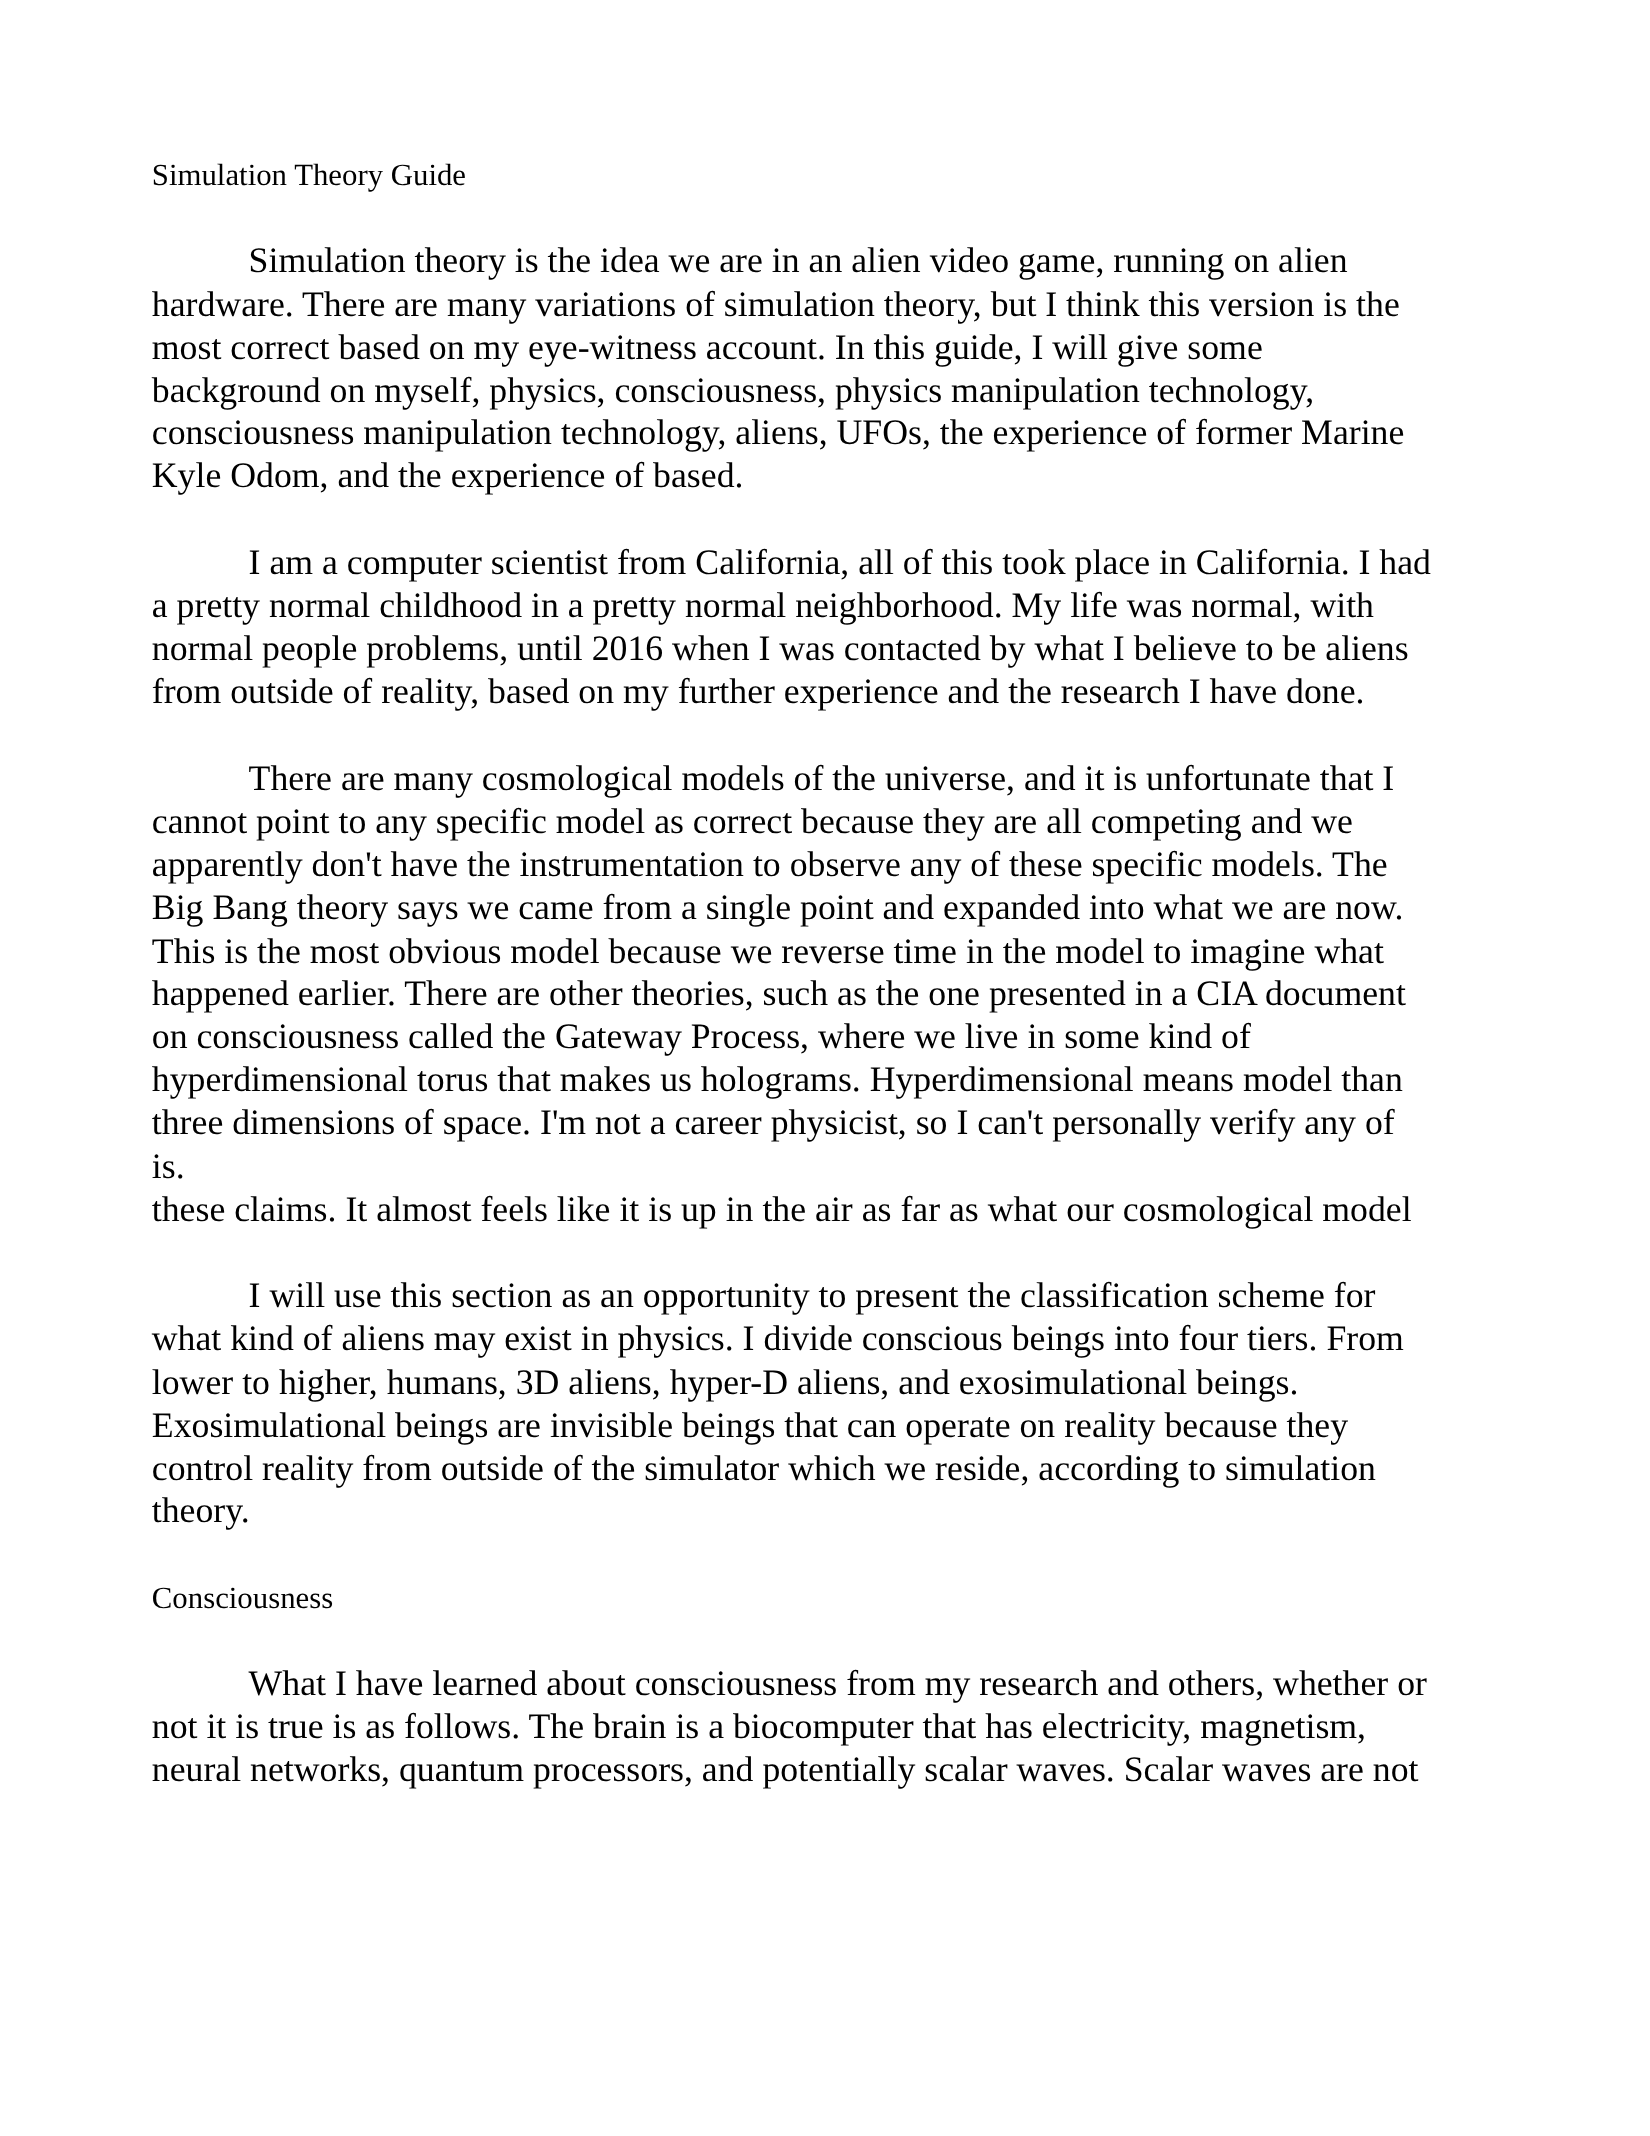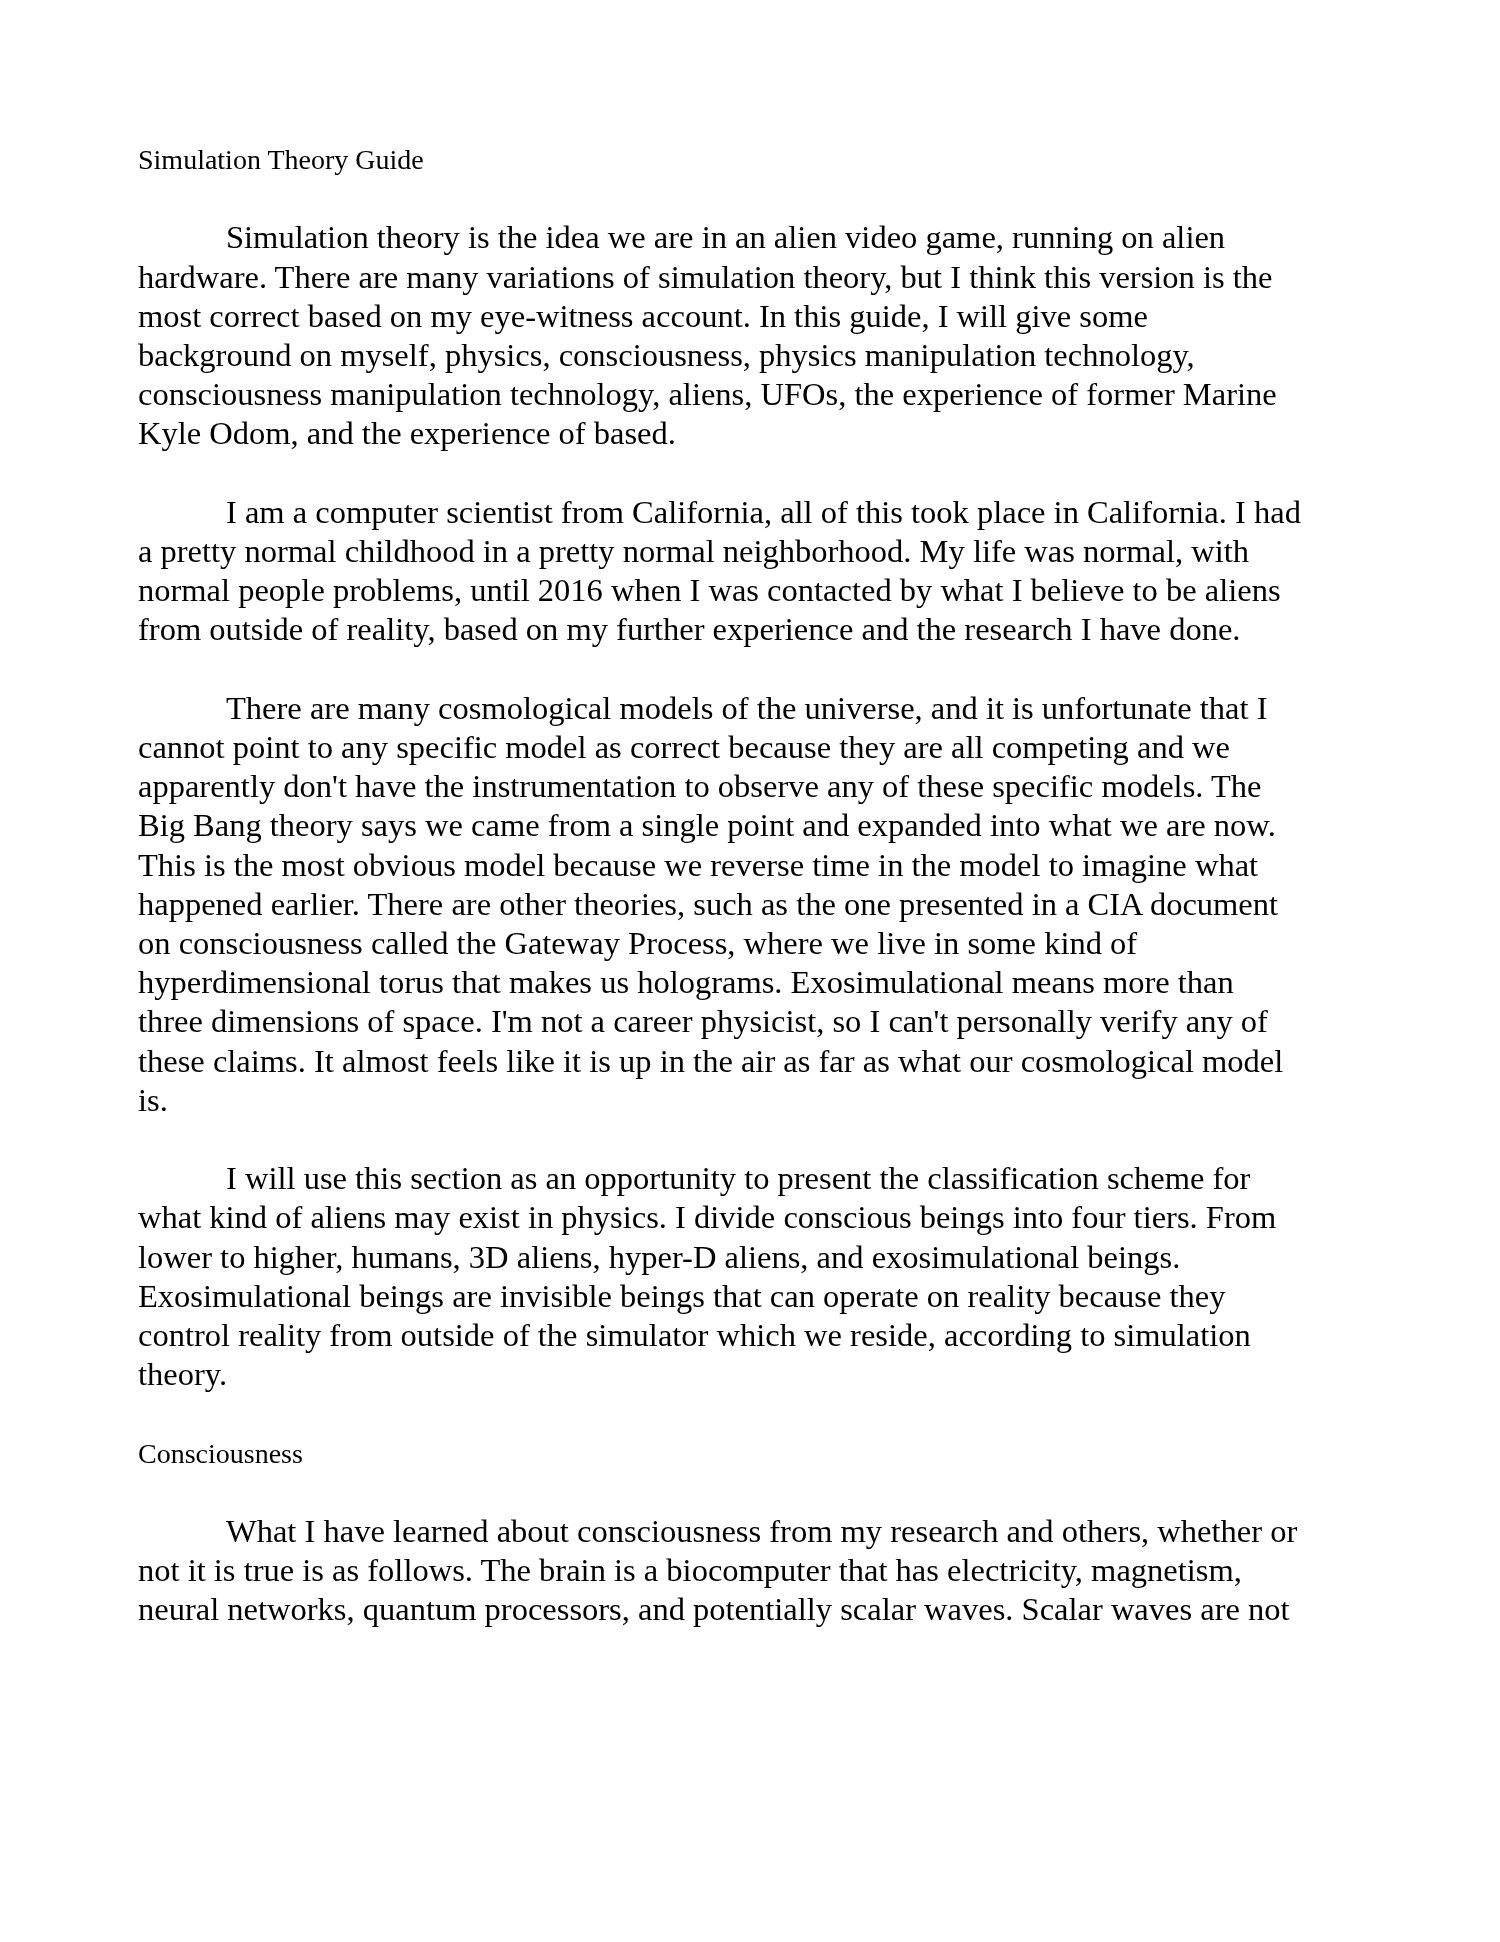--- a/index.html
+++ b/index.html
@@ -69,24 +69,24 @@
   </div>
 
   <div class="para lines">
     <span class="line first">There are many cosmological models of the universe, and it is unfortunate that I</span>
     <span class="line">cannot point to any specific model as correct because they are all competing and we</span>
     <span class="line">apparently don't have the instrumentation to observe any of these specific models. The</span>
     <span class="line">Big Bang theory says we came from a single point and expanded into what we are now.</span>
     <span class="line">This is the most obvious model because we reverse time in the model to imagine what</span>
     <span class="line">happened earlier. There are other theories, such as the one presented in a CIA document</span>
     <span class="line">on consciousness called the Gateway Process, where we live in some kind of</span>
-    <span class="line">hyperdimensional torus that makes us holograms. Exosimulational means more than</span>
+    <span class="line">hyperdimensional torus that makes us holograms. Hyperdimensional means model than</span>
     <span class="line">three dimensions of space. I'm not a career physicist, so I can't personally verify any of</span>
+    <span class="line">is.</span>
     <span class="line">these claims. It almost feels like it is up in the air as far as what our cosmological model</span>
-    <span class="line">is.</span>
   </div>
   <div class="para lines">
     <span class="line first">I will use this section as an opportunity to present the classification scheme for</span>
     <span class="line">what kind of aliens may exist in physics. I divide conscious beings into four tiers. From</span>
     <span class="line">lower to higher, humans, 3D aliens, hyper-D aliens, and exosimulational beings.</span>
     <span class="line">Exosimulational beings are invisible beings that can operate on reality because they</span>
     <span class="line">control reality from outside of the simulator which we reside, according to simulation</span>
     <span class="line">theory.</span>
   </div>
 

